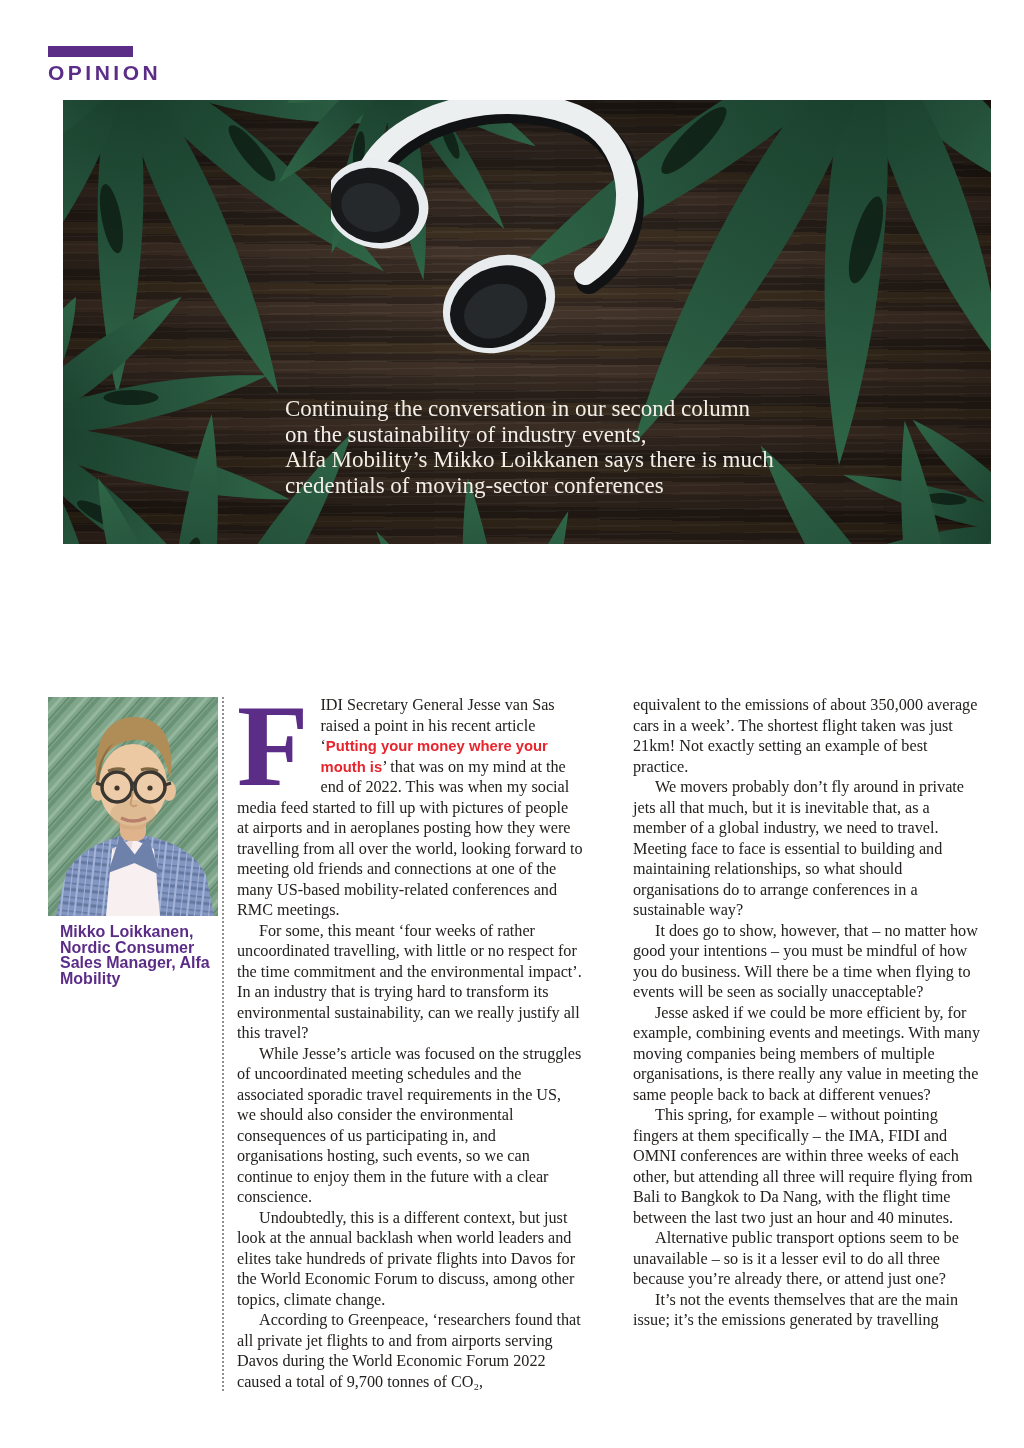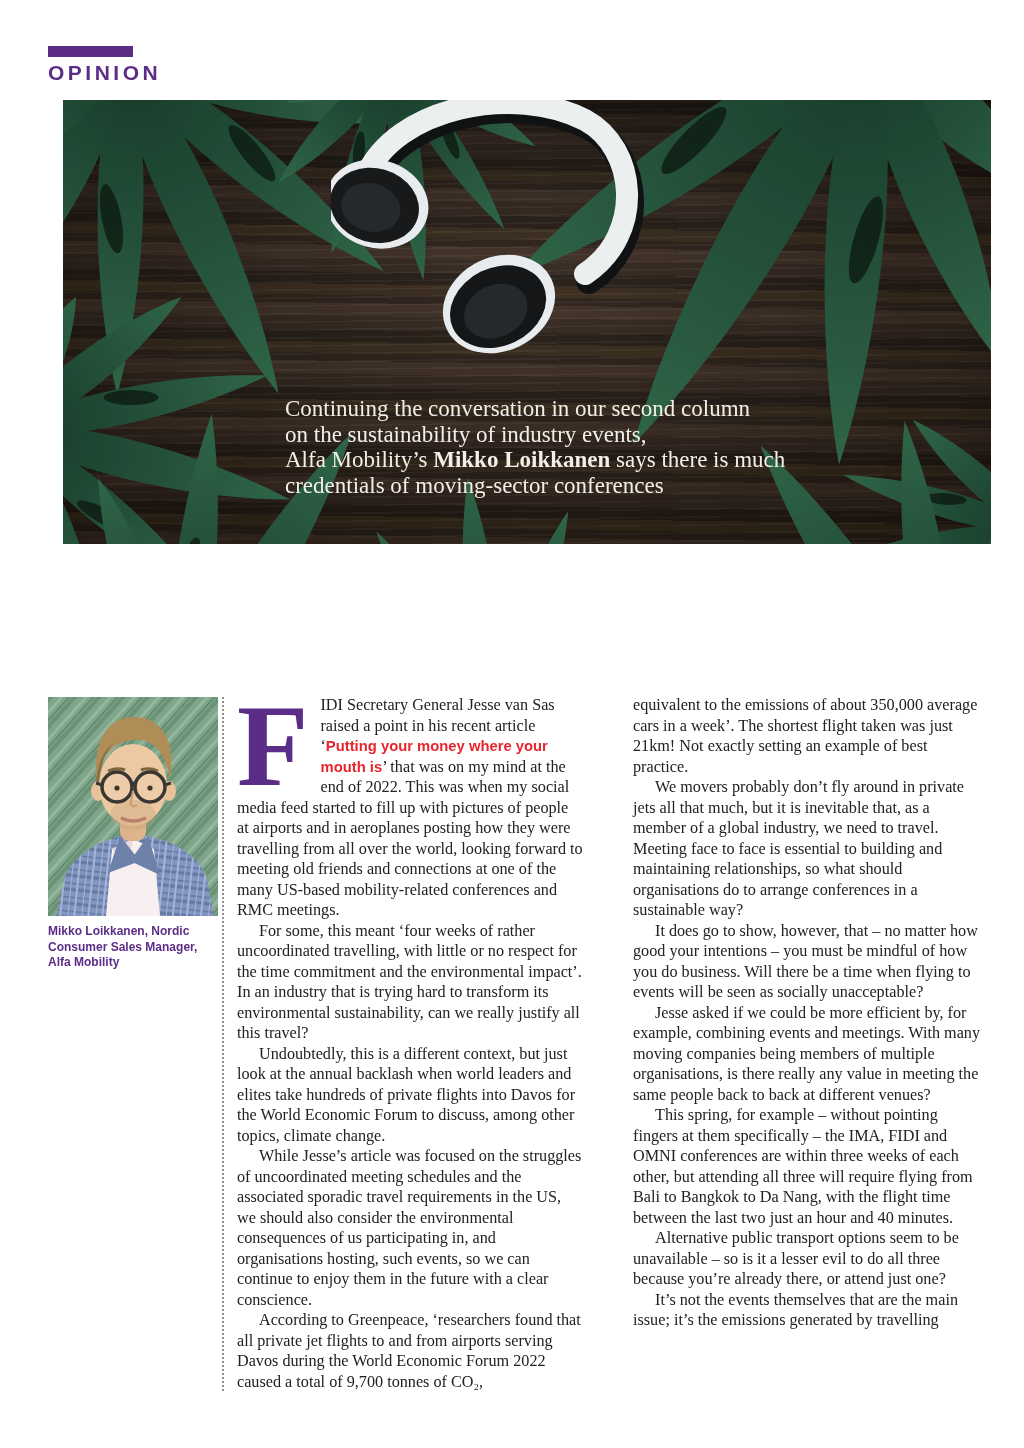--- a/index.html
+++ b/index.html
@@ -18,28 +18,28 @@
       linear-gradient(180deg, rgba(0,0,0,.35), rgba(0,0,0,0) 130px),
       linear-gradient(180deg, rgba(0,0,0,0) 0 450px, rgba(0,0,0,.62) 450px 466px, rgba(141,98,66,.30) 466px 560px),
       repeating-linear-gradient(179.3deg, rgba(255,255,255,.05) 0 1.5px, rgba(255,255,255,0) 1.5px 8px),
       repeating-linear-gradient(0.8deg, #3c2c21 0 13px, #2a1e16 13px 21px, #362818 21px 32px, #231912 32px 44px, #31241b 44px 58px);
   }
   .hero-art { position:absolute; left:0; top:0; width:928px; height:560px; display:block; }
   .headphones { position:absolute; left:268px; top:-8px; width:334px; height:304px; }
 
   .standfirst { position:absolute; left:222px; top:296px; width:600px;
     font-size:23px; line-height:25.5px; color:#f3efe8; }
-  .standfirst strong { font-weight:bold; }
+  .standfirst strong { font-weight:normal; }
 
   
   .portrait { position:absolute; left:48px; top:697px; width:170px; height:219px; overflow:hidden; }
   .portrait svg { display:block; }
-  .caption { position:absolute; left:48px; top:924px; width:172px;
+  .caption { position:absolute; left:60px; top:924px; width:172px;
     font-family:"Liberation Sans","DejaVu Sans",sans-serif; font-weight:bold;
-    font-size:12px; line-height:15.5px; color:#5c2d87; }
+    font-size:16px; line-height:15.5px; color:#5c2d87; }
 
   .divider { position:absolute; left:222px; top:697px; height:694px; width:0;
     border-left:2px dotted #8f8f8f; }
 
   .col { position:absolute; top:695px; font-size:16.2px; line-height:20.5px; text-align:left; }
   .col1 { left:237px; width:346px; }
   .col2 { left:633px; width:348px; }
   .col p { text-indent:22px; }
   .col p.noindent { text-indent:0; }
 
@@ -156,22 +156,22 @@
       <path d="M73 121 Q 85 127 98 121" stroke="#b97f6d" stroke-width="3.4" fill="none"></path>
     </svg>
   </figure>
   <figcaption class="caption">Mikko Loikkanen, Nordic Consumer Sales Manager, Alfa Mobility</figcaption>
 
   <div class="divider"></div>
 
   <section class="col col1">
     <p class="noindent"><span class="dropcap">F</span><span>IDI Secretary General Jesse van Sas raised a point in his recent article ‘</span><span class="red">Putting your money where your mouth is</span><span>’ that was on my mind at the end of 2022. This was when my social media feed started to fill up with pictures of people at airports and in aeroplanes posting how they were travelling from all over the world, looking forward to meeting old friends and connections at one of the many US-based mobility-related conferences and RMC meetings.</span></p>
     <p>For some, this meant ‘four weeks of rather uncoordinated travelling, with little or no respect for the time commitment and the environmental impact’. In an industry that is trying hard to transform its environmental sustainability, can we really justify all this travel?</p>
+    <p>While Jesse’s article was focused on the struggles of uncoordinated meeting schedules and the associated sporadic travel requirements in the US, we should also consider the environmental consequences of us participating in, and organisations hosting, such events, so we can continue to enjoy them in the future with a clear conscience.</p>
     <p>Undoubtedly, this is a different context, but just look at the annual backlash when world leaders and elites take hundreds of private flights into Davos for the World Economic Forum to discuss, among other topics, climate change.</p>
-    <p>While Jesse’s article was focused on the struggles of uncoordinated meeting schedules and the associated sporadic travel requirements in the US, we should also consider the environmental consequences of us participating in, and organisations hosting, such events, so we can continue to enjoy them in the future with a clear conscience.</p>
     <p>According to Greenpeace, ‘researchers found that all private jet flights to and from airports serving Davos during the World Economic Forum 2022 caused a total of 9,700 tonnes of CO₂,</p>
   </section>
 
   <section class="col col2">
     <p class="noindent">equivalent to the emissions of about 350,000 average cars in a week’. The shortest flight taken was just 21km! Not exactly setting an example of best practice.</p>
     <p>We movers probably don’t fly around in private jets all that much, but it is inevitable that, as a member of a global industry, we need to travel. Meeting face to face is essential to building and maintaining relationships, so what should organisations do to arrange conferences in a sustainable way?</p>
     <p>It does go to show, however, that – no matter how good your intentions – you must be mindful of how you do business. Will there be a time when flying to events will be seen as socially unacceptable?</p>
     <p>Jesse asked if we could be more efficient by, for example, combining events and meetings. With many moving companies being members of multiple organisations, is there really any value in meeting the same people back to back at different venues?</p>
     <p>This spring, for example – without pointing fingers at them specifically – the IMA, FIDI and OMNI conferences are within three weeks of each other, but attending all three will require flying from Bali to Bangkok to Da Nang, with the flight time between the last two just an hour and 40 minutes.</p>
     <p>Alternative public transport options seem to be unavailable – so is it a lesser evil to do all three because you’re already there, or attend just one?</p>

